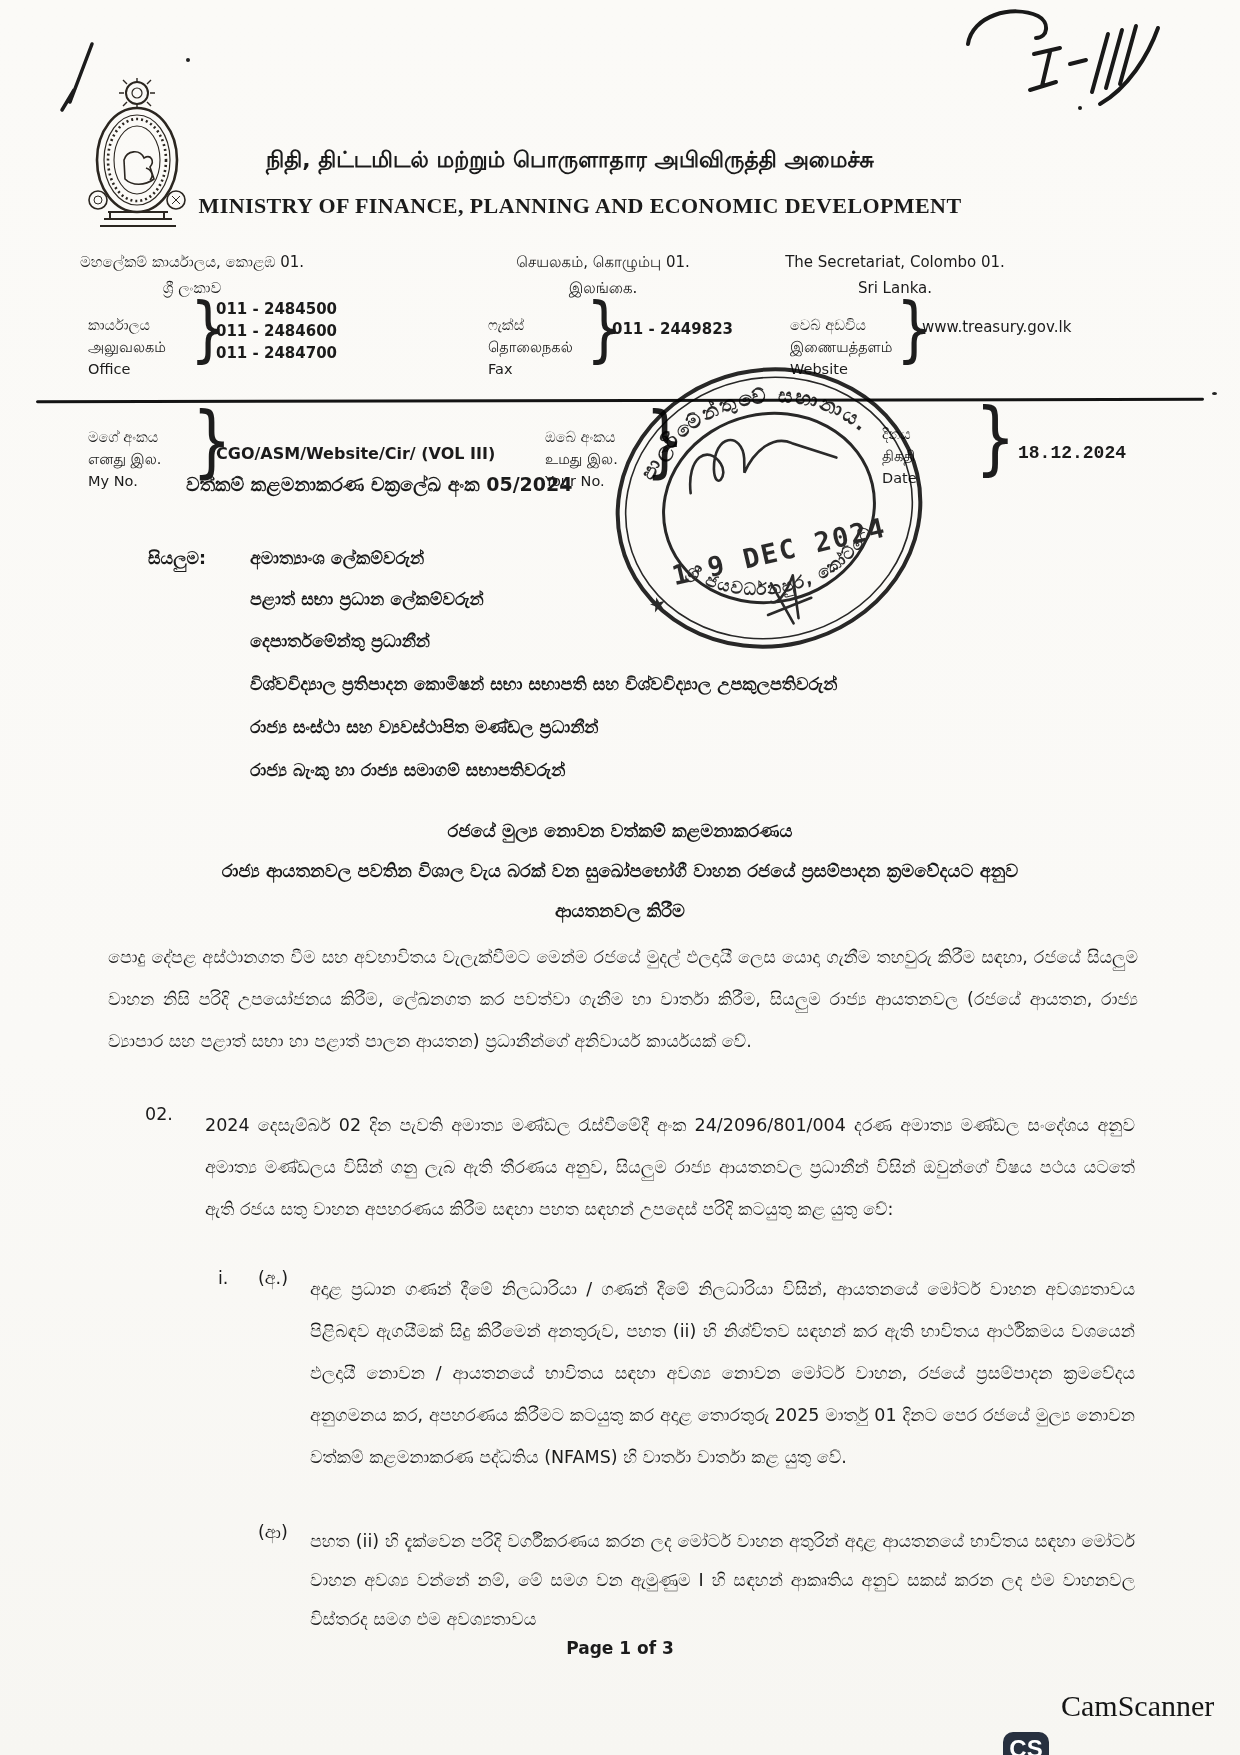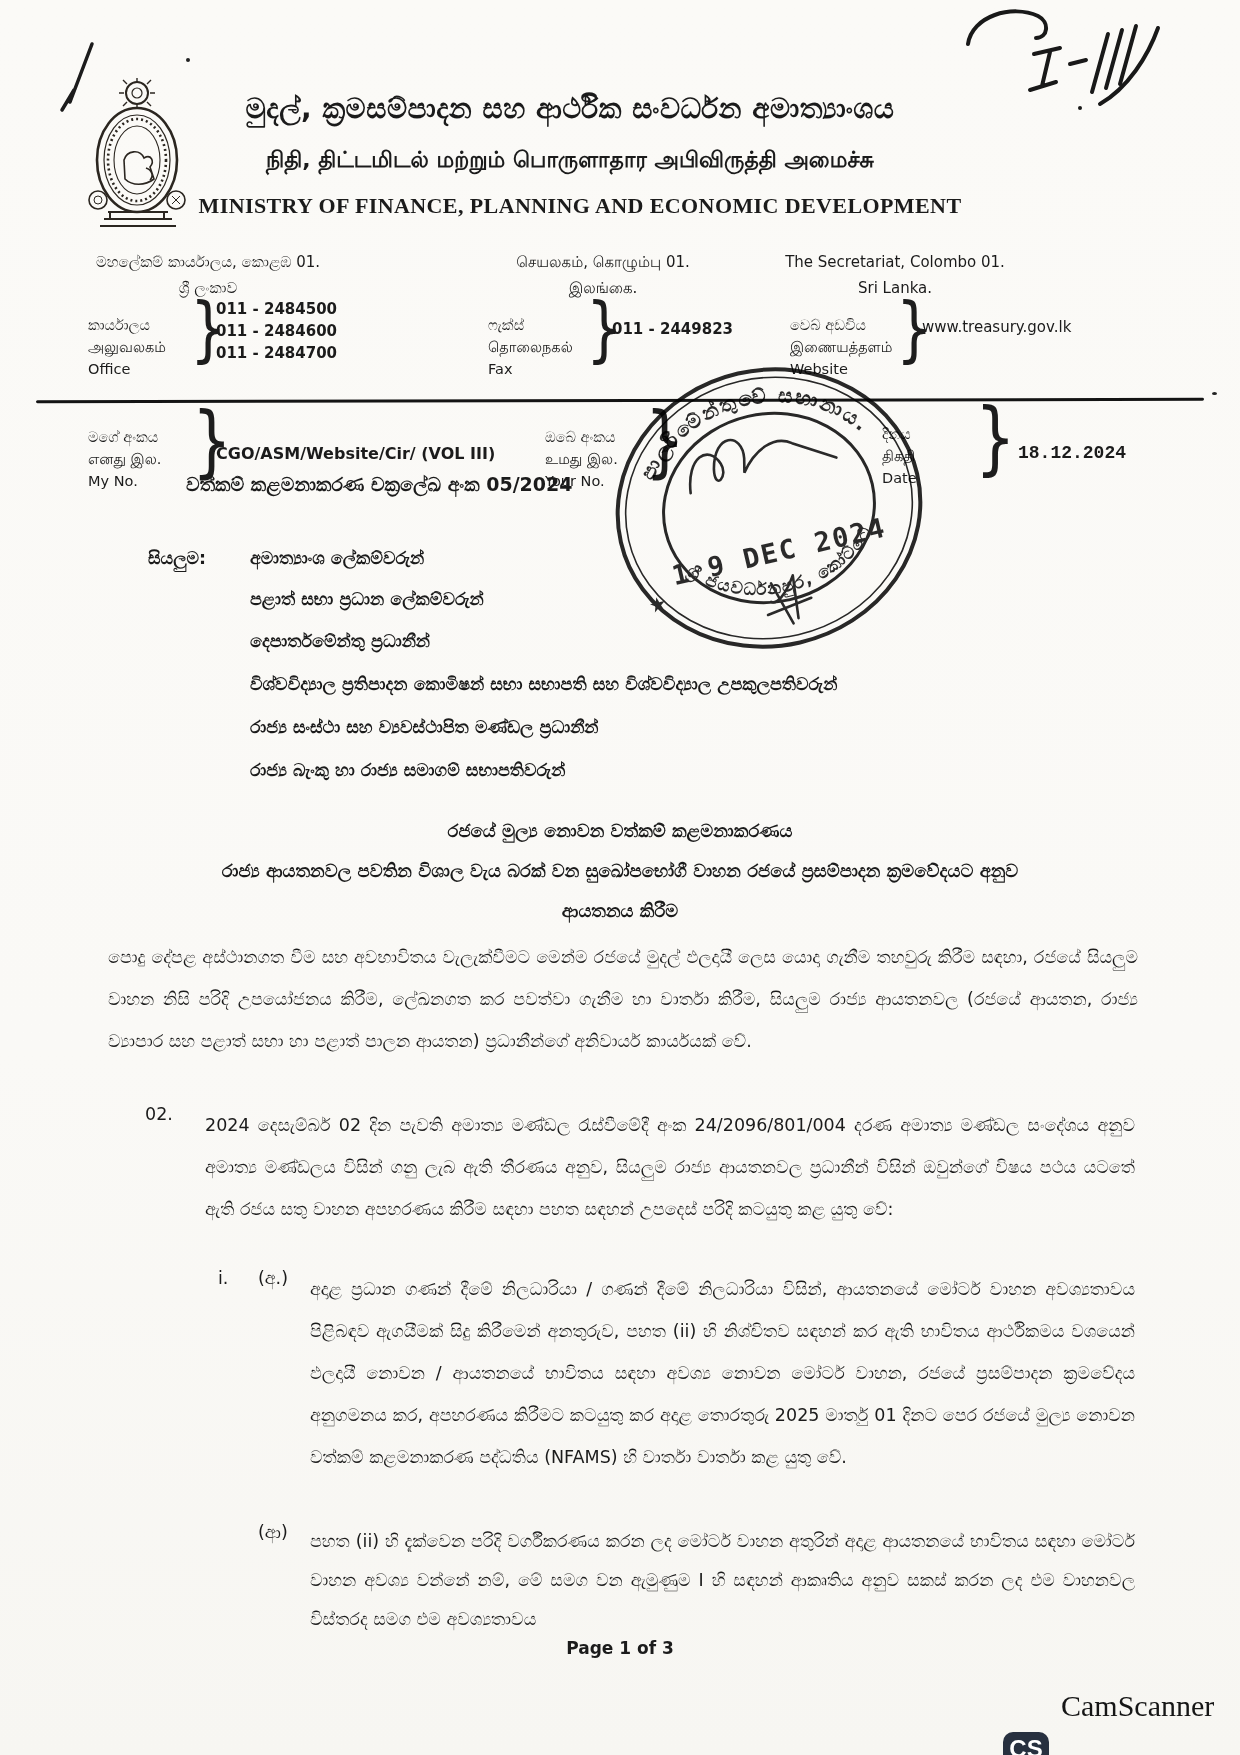--- a/index.html
+++ b/index.html
@@ -69,25 +69,24 @@
       <ellipse cx="57" cy="84" rx="23" ry="34" stroke-width="1.1"></ellipse>
       <path d="M44,84 c3,-10 16,-11 20,-2 c7,-4 11,3 6,9 l4,12 c-9,7 -22,7 -29,0 l-1,-19 z M66,92 c6,2 8,8 4,12" stroke-width="1.6"></path>
       <circle cx="18" cy="124" r="9" stroke-width="1.6"></circle>
       <circle cx="18" cy="124" r="4" stroke-width="1"></circle>
       <circle cx="96" cy="124" r="9" stroke-width="1.6"></circle>
       <path d="M92,120 l8,8 M100,120 l-8,8" stroke-width="1"></path>
       <path d="M28,136 h60 M24,143 h68 M20,150 h76 M30,136 v7 M84,136 v7" stroke-width="2"></path>
     </g>
   </svg>
 
-  <div class="abs title-si">මුදල්, ක්‍රමසම්පාදන සහ ආර්ථික සංවර්ධන අමාත්‍යාංශය</div>
   <div class="abs title-ta">நிதி, திட்டமிடல் மற்றும் பொருளாதார அபிவிருத்தி அமைச்சு</div>
   <div class="abs title-en">MINISTRY OF FINANCE, PLANNING AND ECONOMIC DEVELOPMENT</div>
 
-  <div class="abs addr" style="left:68px;top:249px;width:280px">
+  <div class="abs addr" style="left:52px;top:249px;width:280px">
     <span>මහලේකම් කාර්යාලය, කොළඹ 01.</span><br>
     <span>ශ්‍රී ලංකාව</span>
   </div>
   <div class="abs addr" style="left:478px;top:249px;width:250px">
     <span>செயலகம், கொழும்பு 01.</span><br>
     <span>இலங்கை.</span>
   </div>
   <div class="abs addr" style="left:775px;top:249px;width:240px">
     <span>The Secretariat, Colombo 01.</span><br>
     <span>Sri Lanka.</span>
@@ -187,21 +186,21 @@
     <text x="26" y="226" font-size="20" fill="#181818">★</text>
     <text x="165" y="204" text-anchor="middle" font-size="27" font-weight="bold" letter-spacing="2" font-family="'DejaVu Sans Mono',monospace" fill="#181818">1 9 DEC 2024</text>
     <g stroke="#181818" stroke-width="2.6" fill="none" stroke-linecap="round">
       <path d="M 92,118 C 96,82 120,74 128,96 C 133,110 116,122 120,100 C 128,64 156,70 152,96 L 149,110 C 164,90 186,80 202,92 L 242,116"></path>
       <path d="M 150,224 L 163,268 M 173,221 C 162,238 151,246 146,242 M 173,221 L 169,264 M 140,254 L 186,247"></path>
     </g>
   </svg>
 
   <div class="abs center-h" style="top:820px">රජයේ මුල්‍ය නොවන වත්කම් කළමනාකරණය</div>
   <div class="abs center-h" style="top:860px">රාජ්‍ය ආයතනවල පවතින විශාල වැය බරක් වන සුඛෝපභෝගී වාහන රජයේ ප්‍රසම්පාදන ක්‍රමවේදයට අනුව</div>
-  <div class="abs center-h" style="top:900px">ආයතනය කිරීම</div>
+  <div class="abs center-h" style="top:900px">ආයතනවල කිරීම</div>
 
   <div class="abs para" style="left:108px;top:936px;width:1030px">පොදු දේපළ අස්ථානගත වීම සහ අවභාවිතය වැලැක්වීමට මෙන්ම රජයේ මුදල් ඵලදායී ලෙස යොදා ගැනීම තහවුරු කිරීම සඳහා, රජයේ සියලුම වාහන නිසි පරිදි උපයෝජනය කිරීම, ලේඛනගත කර පවත්වා ගැනීම හා වාර්තා කිරීම, සියලුම රාජ්‍ය ආයතනවල (රජයේ ආයතන, රාජ්‍ය ව්‍යාපාර සහ පළාත් සභා හා පළාත් පාලන ආයතන) ප්‍රධානීන්ගේ අනිවාර්ය කාර්යයක් වේ.</div>
 
   <div class="abs marker" style="left:145px;top:1104px">02.</div>
   <div class="abs para" style="left:205px;top:1104px;width:930px">2024 දෙසැම්බර් 02 දින පැවති අමාත්‍ය මණ්ඩල රැස්වීමේදී අංක 24/2096/801/004 දරණ අමාත්‍ය මණ්ඩල සංදේශය අනුව අමාත්‍ය මණ්ඩලය විසින් ගනු ලැබ ඇති තීරණය අනුව, සියලුම රාජ්‍ය ආයතනවල ප්‍රධානීන් විසින් ඔවුන්ගේ විෂය පථය යටතේ ඇති රජය සතු වාහන අපහරණය කිරීම සඳහා පහත සඳහන් උපදෙස් පරිදි කටයුතු කළ යුතු වේ:</div>
 
   <div class="abs marker" style="left:218px;top:1268px">i.</div>
   <div class="abs marker" style="left:258px;top:1268px">(අ.)</div>
   <div class="abs para" style="left:310px;top:1268px;width:825px">අදාළ ප්‍රධාන ගණන් දීමේ නිලධාරියා / ගණන් දීමේ නිලධාරියා විසින්, ආයතනයේ මෝටර් වාහන අවශ්‍යතාවය පිළිබඳව ඇගයීමක් සිදු කිරීමෙන් අනතුරුව, පහත (ii) හි නිශ්චිතව සඳහන් කර ඇති භාවිතය ආර්ථිකමය වශයෙන් ඵලදායී නොවන / ආයතනයේ භාවිතය සඳහා අවශ්‍ය නොවන මෝටර් වාහන, රජයේ ප්‍රසම්පාදන ක්‍රමවේදය අනුගමනය කර, අපහරණය කිරීමට කටයුතු කර අදාළ තොරතුරු 2025 මාර්තු 01 දිනට පෙර රජයේ මුල්‍ය නොවන වත්කම් කළමනාකරණ පද්ධතිය (NFAMS) හි වාර්තා වාර්තා කළ යුතු වේ.</div>
 

